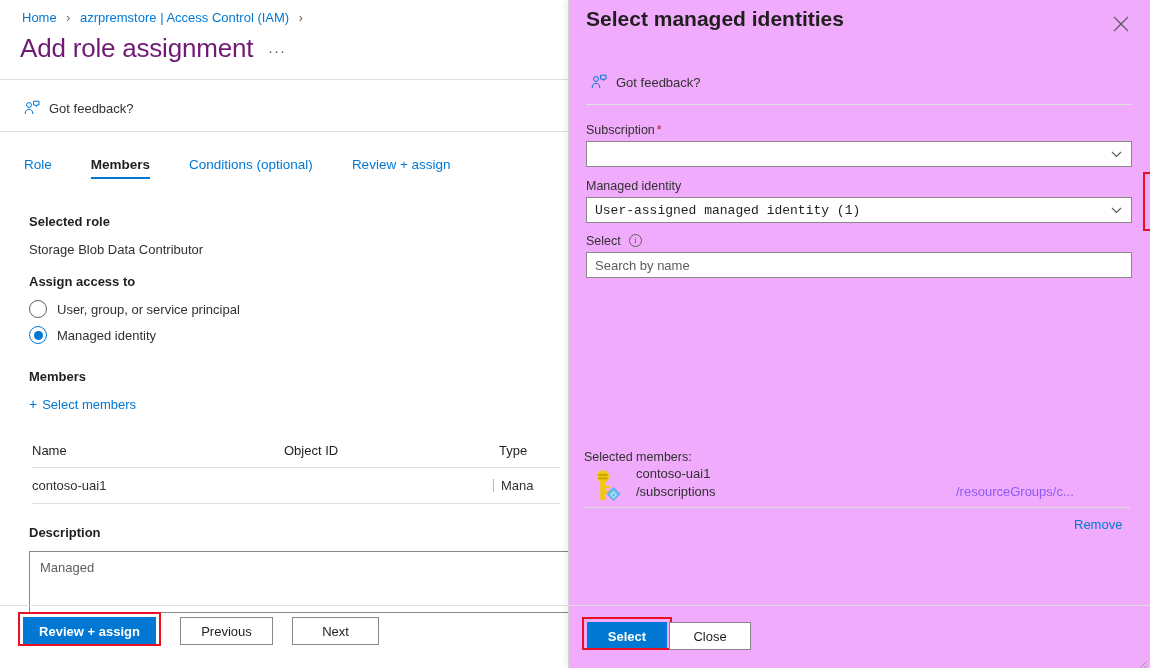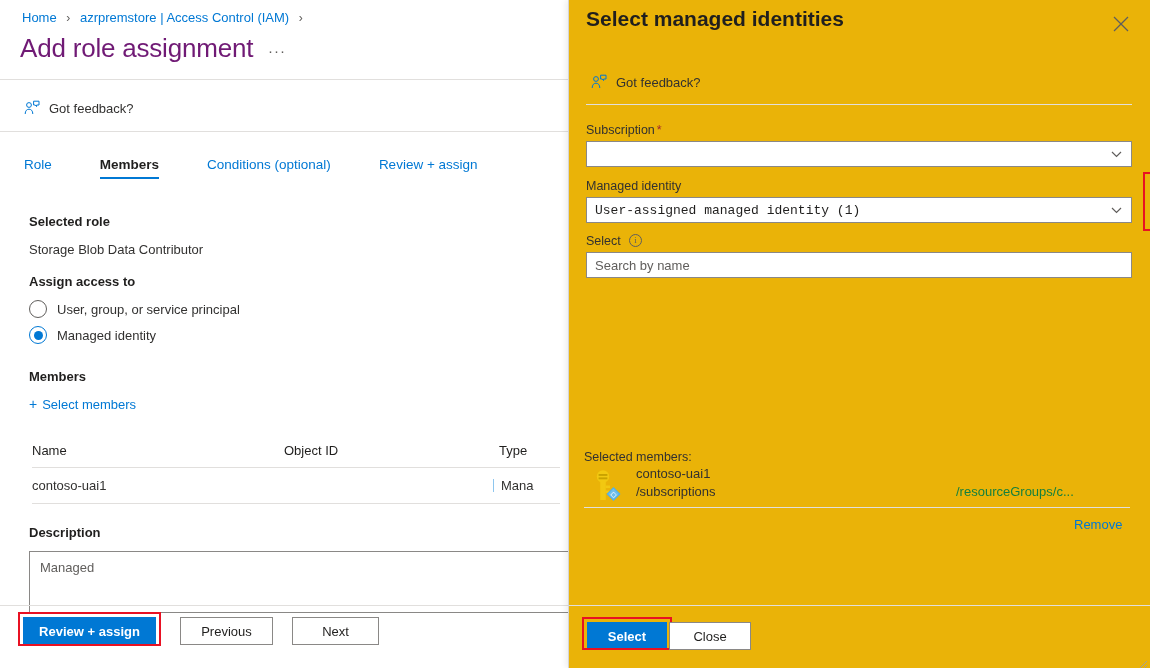--- a/index.html
+++ b/index.html
@@ -78,21 +78,21 @@
     left: 0; width: 568px;
     height: 1px;
     background: #e1dfdd;
   }
 
   .tabs {
     position: absolute;
     left: 24px; top: 157px;
     display: flex;
     align-items: flex-start;
-    gap: 16px;
+    gap: 7px;
   }
   .tab {
     font-size: 13.5px;
     color: #0078d4;
     padding: 0 16px 7px 0;
     margin-right: 16px;
     cursor: pointer;
     white-space: nowrap;
     position: relative;
   }
@@ -235,21 +235,21 @@
     position: absolute;
     border: 2.5px solid #e81123;
     pointer-events: none;
   }
 
   
   #right-panel {
     position: absolute;
     left: 568px; top: 0;
     width: 582px; height: 668px;
-    background: #eab308;
+    background: #f0abfc;
     border-left: 1px solid #d6d4d2;
     box-shadow: -2px 0 6px rgba(0,0,0,0.08);
     overflow: hidden;
   }
   .panel-title {
     position: absolute;
     left: 17px; top: 7px;
     font-size: 21px;
     font-weight: 600;
     color: #201f1e;
@@ -351,21 +351,21 @@
   .sm-sub {
     position: absolute;
     left: 52px; top: 18px;
     font-size: 13px;
     color: #323130;
   }
   .sm-path {
     position: absolute;
     left: 372px; top: 18px;
     font-size: 13px;
-    color: #15803d;
+    color: #8b5cf6;
   }
   .sm-remove {
     position: absolute;
     left: 490px; top: 11px;
     font-size: 13px;
     color: #0078d4;
     cursor: pointer;
     margin-top: 40px;
   }
   .sm-divider {

